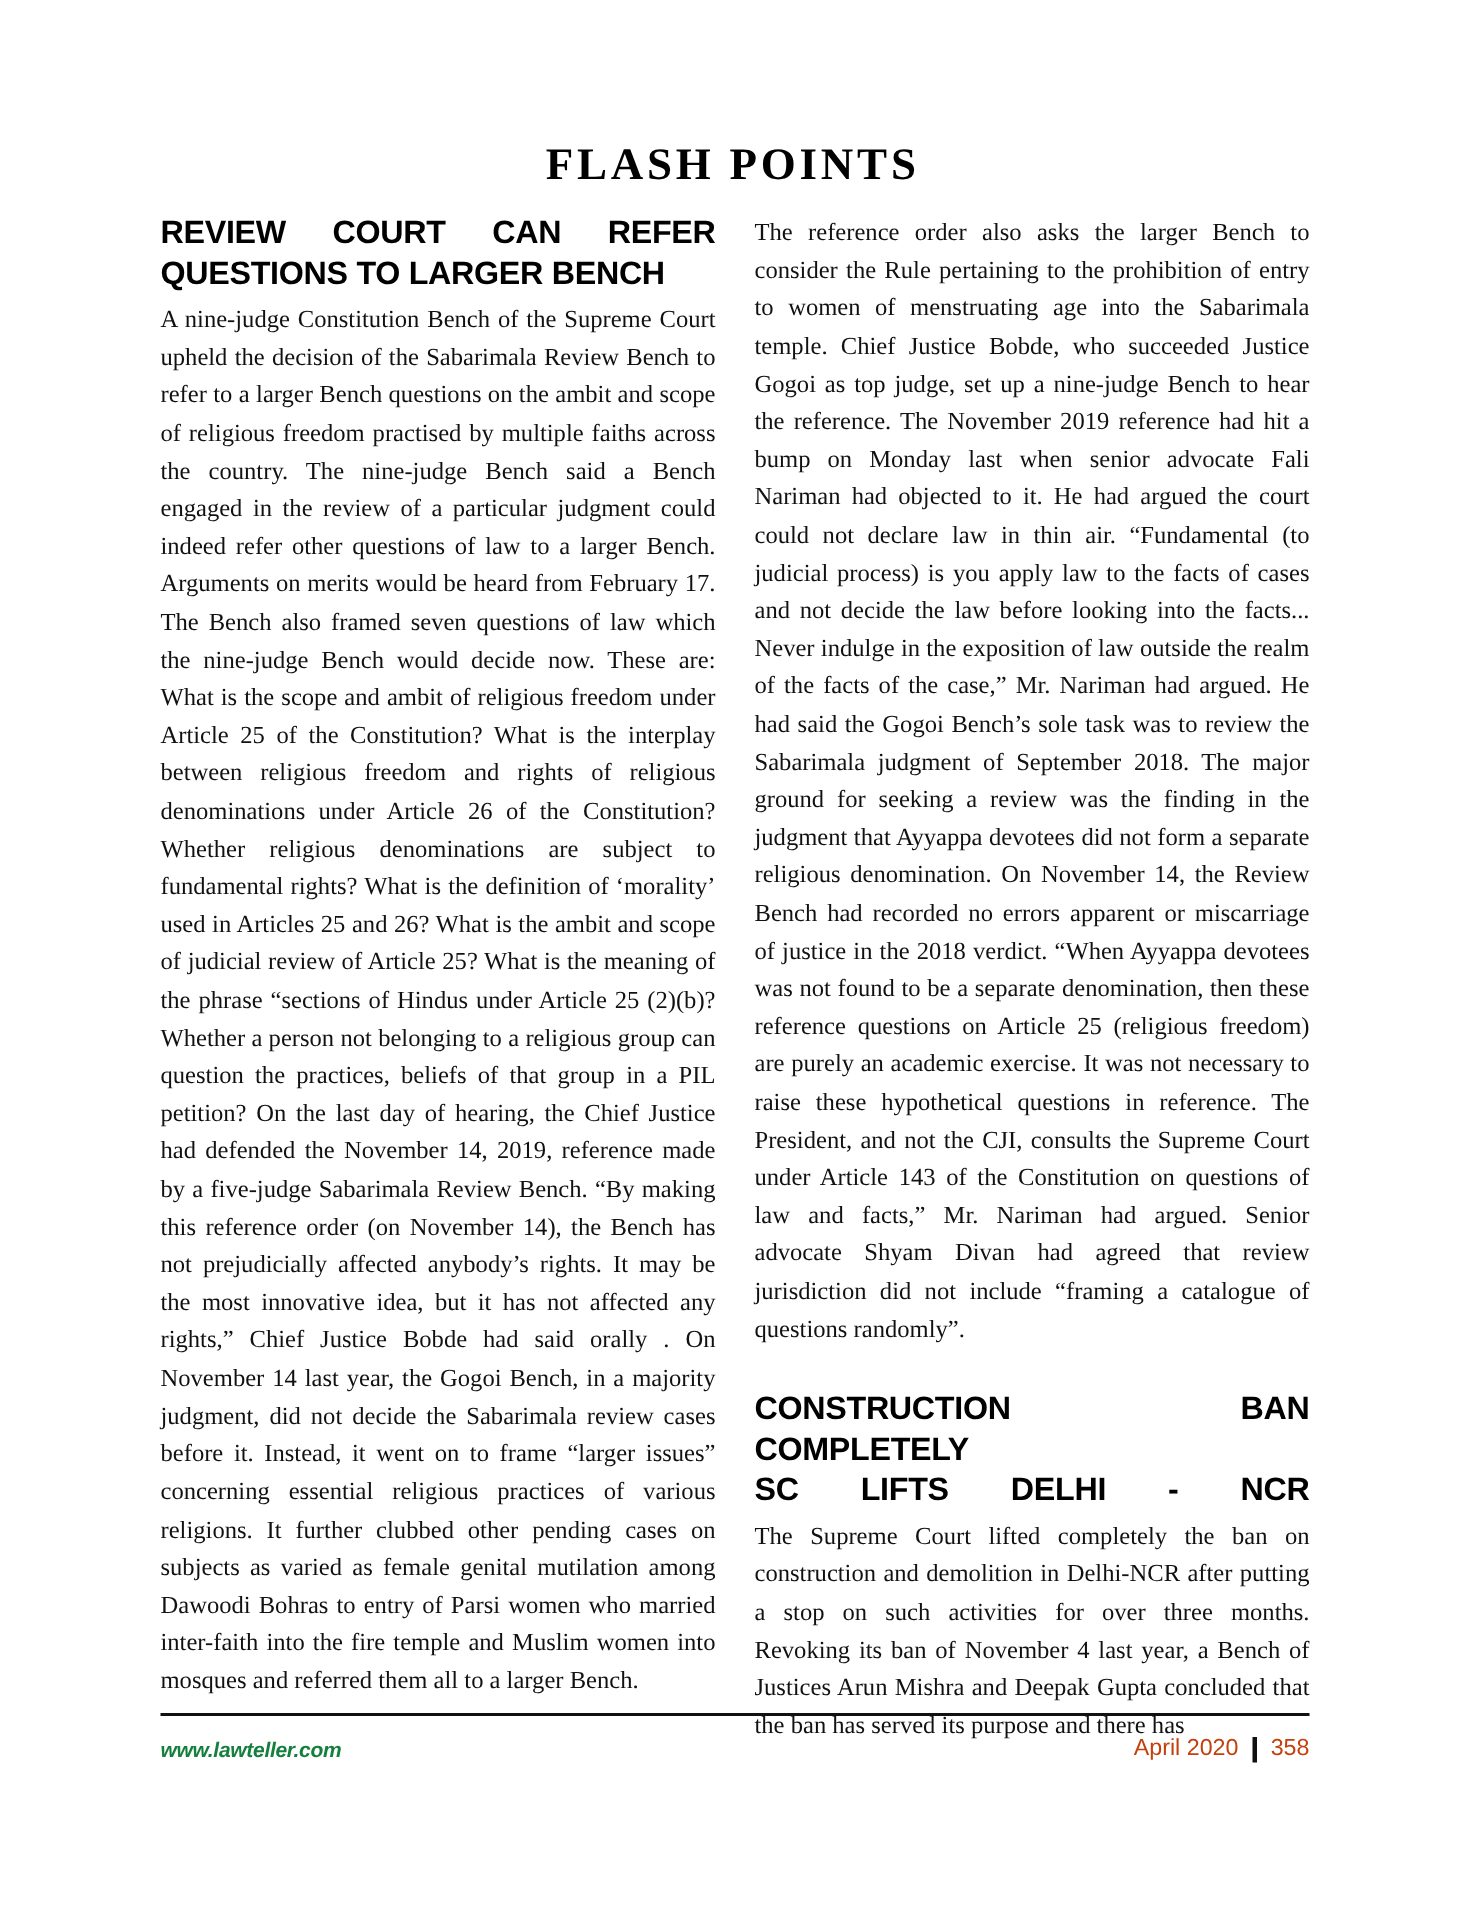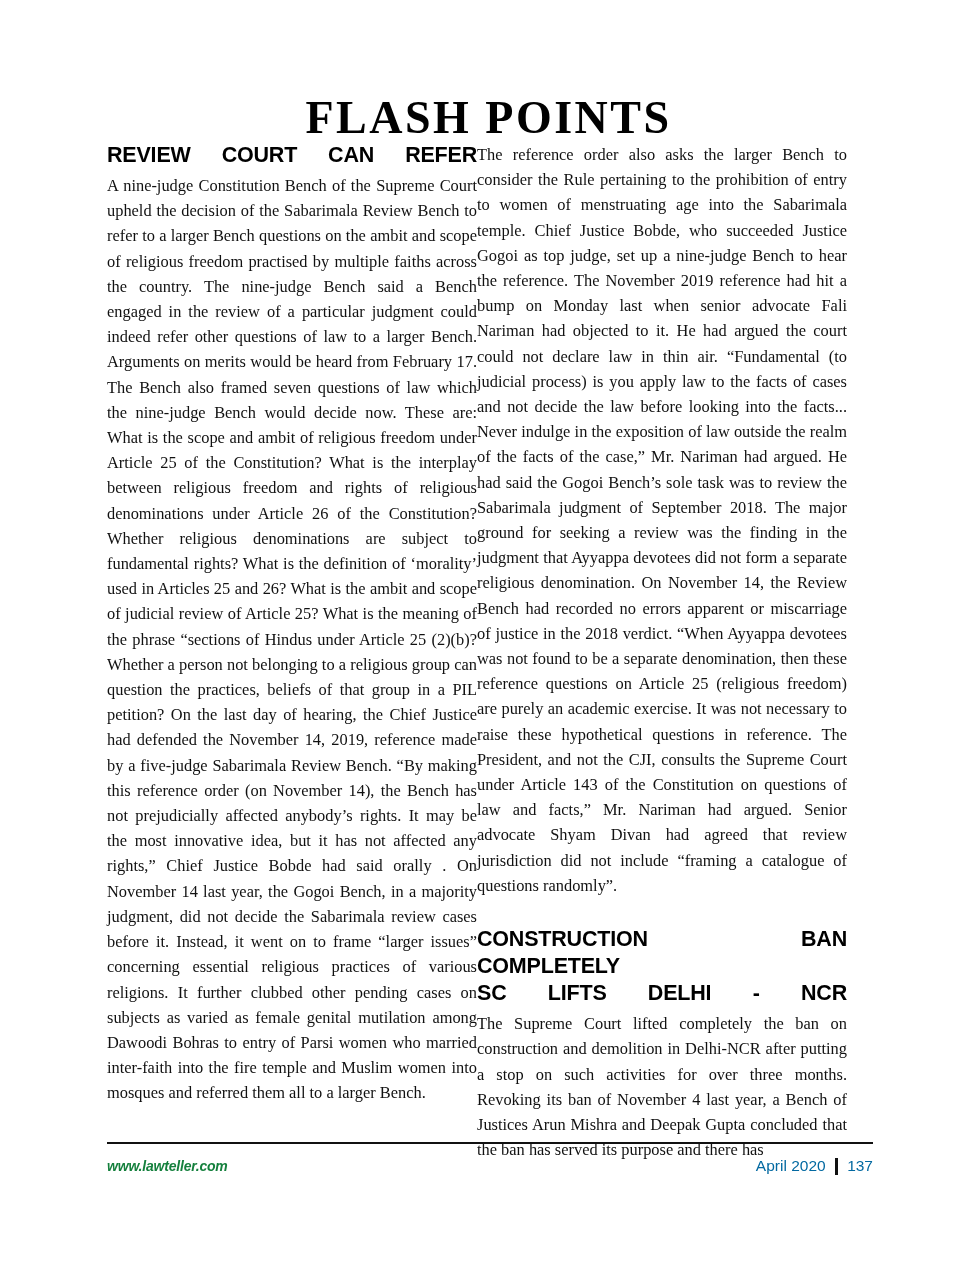--- a/index.html
+++ b/index.html
@@ -29,38 +29,38 @@
   .masthead {
     position: absolute;
     left: 0;
     top: 95px;
     width: 977px;
     text-align: center;
   }
   .masthead-title {
     font-family: "Liberation Serif", "DejaVu Serif", serif;
     font-weight: bold;
-    font-size: 46px;
+    font-size: 30px;
     letter-spacing: 2.5px;
     line-height: 1;
     color: #000;
     margin: 0;
     display: inline-block;
   }
 
   
   .columns {
     position: absolute;
     left: 107px;
     top: 142px;
     width: 766px;
     height: 990px;
     display: flex;
     flex-direction: row;
-    justify-content: flex-start;
+    justify-content: space-between;
   }
   .col {
     width: 370px;
   }
 
   
   .section-heading {
     font-family: "Liberation Sans", "DejaVu Sans", sans-serif;
     font-weight: bold;
     font-size: 21.5px;
@@ -121,21 +121,21 @@
     font-style: italic;
     font-size: 14px;
     color: #15803d;
     letter-spacing: -0.2px;
     font-weight: bold;
   }
   .footer-right {
     display: flex;
     align-items: center;
     font-size: 15.5px;
-    color: #0369a1;
+    color: #c2410c;
   }
   .footer-date { margin-right: 9px; }
   .footer-sep {
     display: inline-block;
     width: 3.5px;
     height: 17px;
     background: #111;
     margin-right: 9px;
   }
   .footer-page { }
@@ -147,20 +147,21 @@
 
   <div class="masthead">
     <h1 class="masthead-title">FLASH POINTS</h1>
   </div>
 
   <div class="columns">
 
     <div class="col">
       <h2 class="section-heading">
         <span class="hl stretch">REVIEW COURT CAN REFER</span>
+        <span class="hl">QUESTIONS TO LARGER BENCH</span>
       </h2>
       <p class="body-text">A nine-judge Constitution Bench of the Supreme Court upheld the decision of the Sabarimala Review Bench to refer to a larger Bench questions on the ambit and scope of religious freedom practised by multiple faiths across the country. The nine-judge Bench said a Bench engaged in the review of a particular judgment could indeed refer other questions of law to a larger Bench. Arguments on merits would be heard from February 17. The Bench also framed seven questions of law which the nine-judge Bench would decide now. These are: What is the scope and ambit of religious freedom under Article 25 of the Constitution? What is the interplay between religious freedom and rights of religious denominations under Article 26 of the Constitution? Whether religious denominations are subject to fundamental rights? What is the definition of ‘morality’ used in Articles 25 and 26? What is the ambit and scope of judicial review of Article 25? What is the meaning of the phrase “sections of Hindus under Article 25 (2)(b)? Whether a person not belonging to a religious group can question the practices, beliefs of that group in a PIL petition? On the last day of hearing, the Chief Justice had defended the November 14, 2019, reference made by a five-judge Sabarimala Review Bench. “By making this reference order (on November 14), the Bench has not prejudicially affected anybody’s rights. It may be the most innovative idea, but it has not affected any rights,” Chief Justice Bobde had said orally . On November 14 last year, the Gogoi Bench, in a majority judgment, did not decide the Sabarimala review cases before it. Instead, it went on to frame “larger issues” concerning essential religious practices of various religions. It further clubbed other pending cases on subjects as varied as female genital mutilation among Dawoodi Bohras to entry of Parsi women who married inter-faith into the fire temple and Muslim women into mosques and referred them all to a larger Bench.</p>
     </div>
 
     <div class="col">
       <p class="body-text">The reference order also asks the larger Bench to consider the Rule pertaining to the prohibition of entry to women of menstruating age into the Sabarimala temple. Chief Justice Bobde, who succeeded Justice Gogoi as top judge, set up a nine-judge Bench to hear the reference. The November 2019 reference had hit a bump on Monday last when senior advocate Fali Nariman had objected to it. He had argued the court could not declare law in thin air. “Fundamental (to judicial process) is you apply law to the facts of cases and not decide the law before looking into the facts... Never indulge in the exposition of law outside the realm of the facts of the case,” Mr. Nariman had argued. He had said the Gogoi Bench’s sole task was to review the Sabarimala judgment of September 2018. The major ground for seeking a review was the finding in the judgment that Ayyappa devotees did not form a separate religious denomination. On November 14, the Review Bench had recorded no errors apparent or miscarriage of justice in the 2018 verdict.  “When Ayyappa devotees was not found to be a separate denomination, then these reference questions on Article 25 (religious freedom) are purely an academic exercise. It was not necessary to raise these hypothetical questions in reference. The President, and not the CJI, consults the Supreme Court under Article 143 of the Constitution on questions of law and facts,” Mr. Nariman had argued. Senior advocate Shyam Divan had agreed that review jurisdiction did not include “framing a catalogue of questions randomly”.</p>
 
       <h2 class="section-heading second">
         <span class="hl">CONSTRUCTION BAN COMPLETELY</span>
         <span class="hl stretch">SC LIFTS DELHI - NCR</span>
@@ -170,17 +171,17 @@
 
   </div>
 
   <div class="footer-rule"></div>
 
   <div class="footer">
     <span class="footer-left">www.lawteller.com</span>
     <span class="footer-right">
       <span class="footer-date">April 2020</span>
       <span class="footer-sep"></span>
-      <span class="footer-page">137</span>
+      <span class="footer-page">358</span>
     </span>
   </div>
 
 </div>
 
 </body></html>

